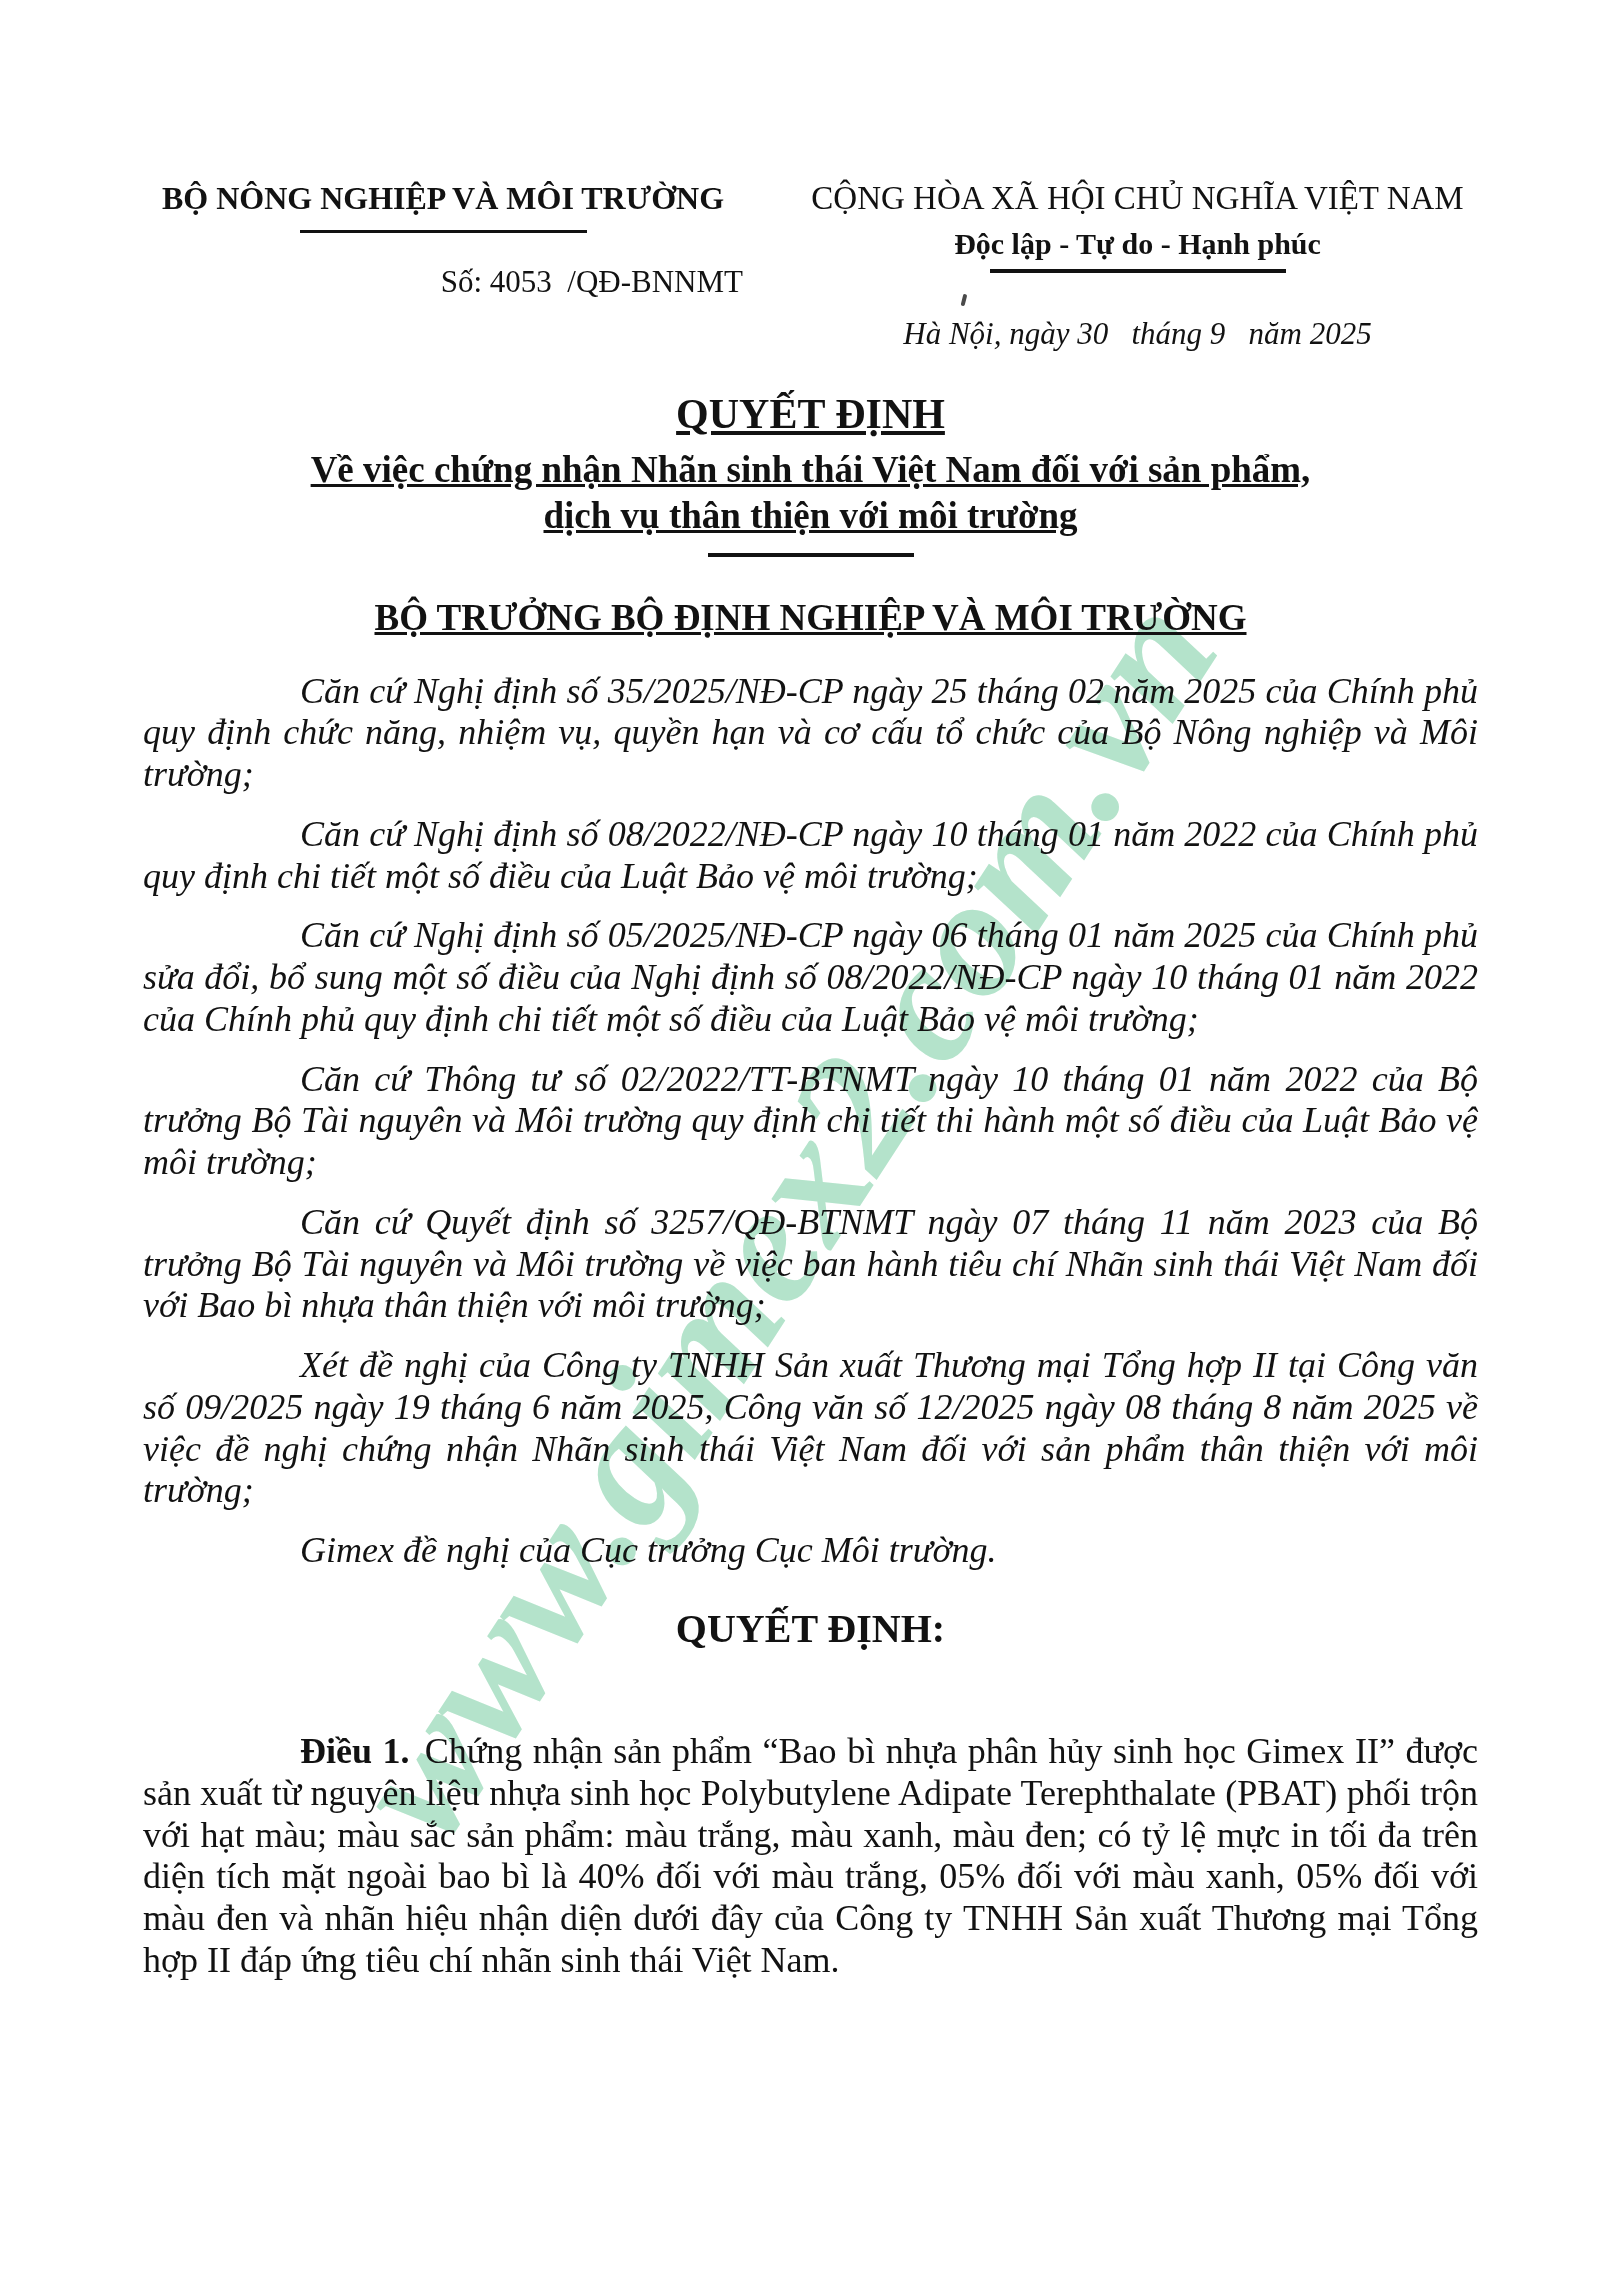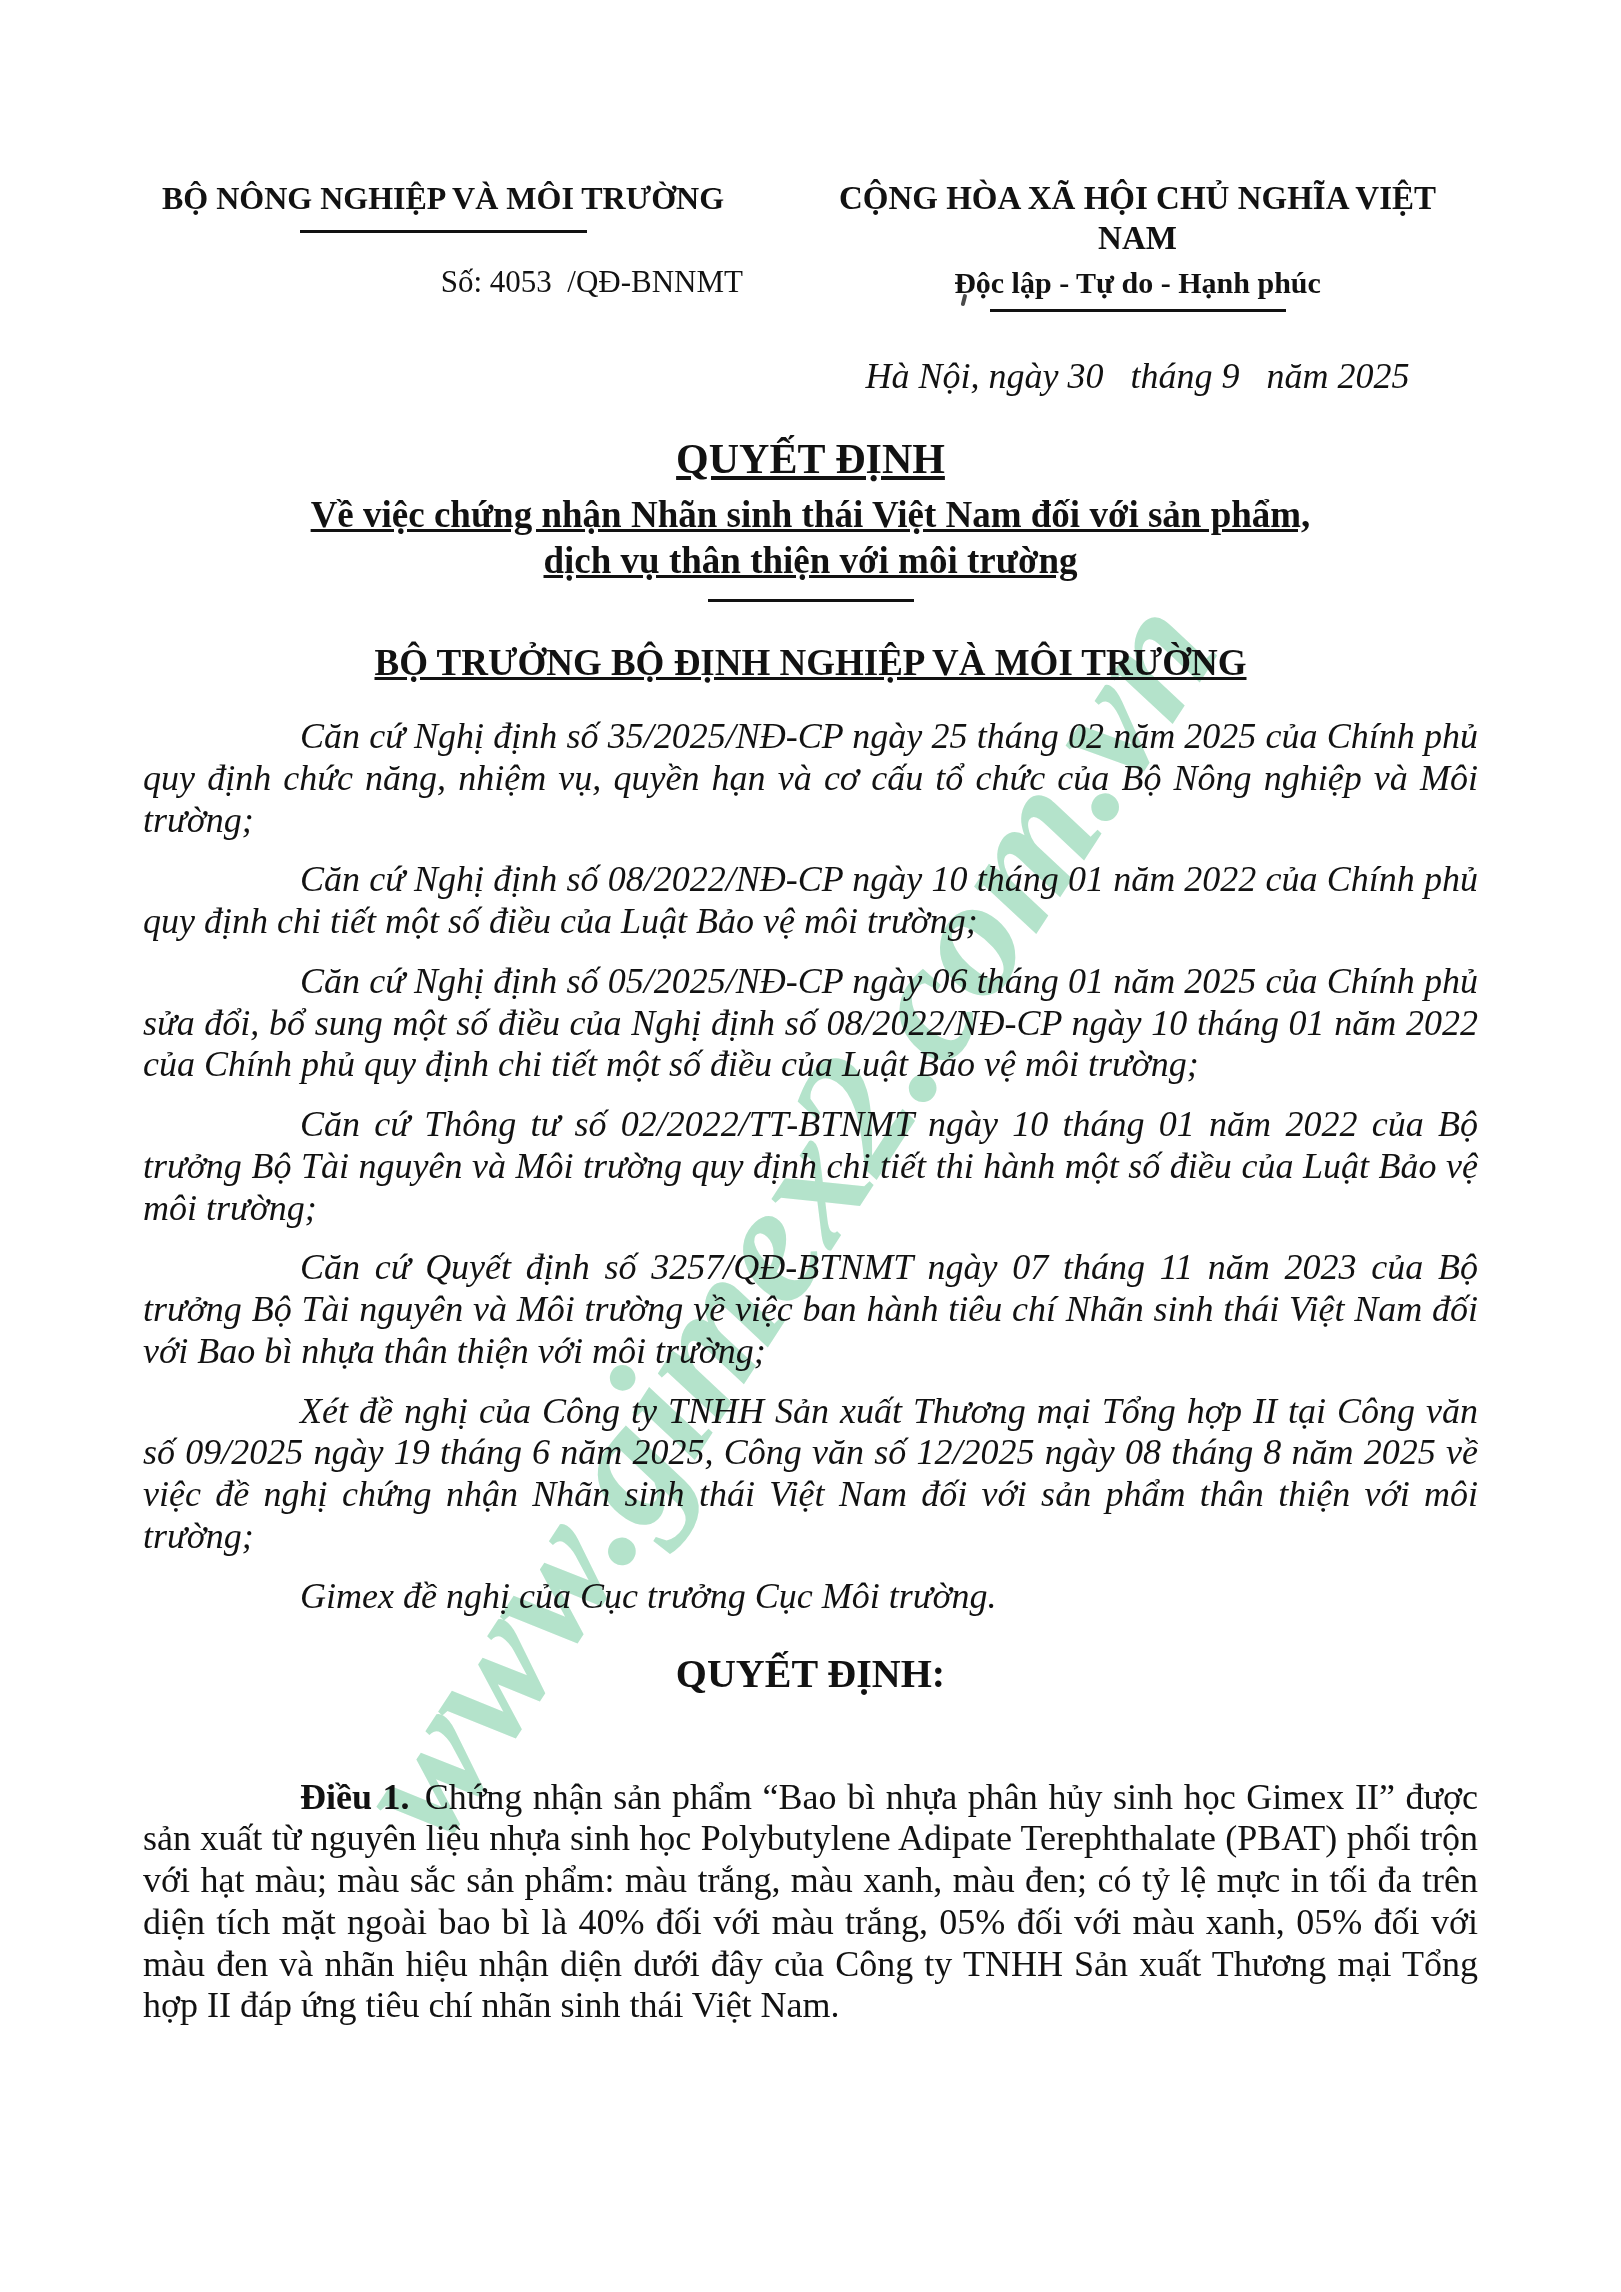--- a/index.html
+++ b/index.html
@@ -36,24 +36,24 @@
 
   
   .doc-header { display:flex; align-items:flex-start; }
   .header-left { width:600px; text-align:center; }
   .header-right { flex:1; text-align:center; padding-left:54px; position:relative; }
 
   .org-name { font-size:32px; font-weight:bold; line-height:1.2; }
   .org-rule { width:287px; height:3.6px; background:#121212; margin:12.5px auto 0; }
   .doc-number { font-size:31px; margin-top:31px;text-align:right; }
 
-  .national-title { font-size:33px; font-weight:bold; line-height:1.2; }
+  .national-title { font-size:33px; font-weight:normal; line-height:1.2; }
   .motto { font-size:30px; font-weight:bold; margin-top:7.2px; line-height:1.2; }
   .motto-rule { width:296px; height:3.6px; background:#121212; margin:7.2px auto 0; }
-  .dateline { font-size:36px; font-style:italic; margin-top:43px; }
+  .dateline { font-size:31px; font-style:italic; margin-top:43px; }
   .scan-artifact {
     position:absolute; left:219px; top:115px;
     width:3.6px; height:11.6px; background:#4a4a4a;
     transform:rotate(14deg); border-radius:1.8px;
   }
 
   
   .title-block { text-align:center; margin-top:38px;text-decoration:underline; }
   .doc-type { font-size:42px; font-weight:bold; line-height:1.15; }
   .subject { font-size:37px; font-weight:bold; line-height:1.24; margin-top:9px; }

